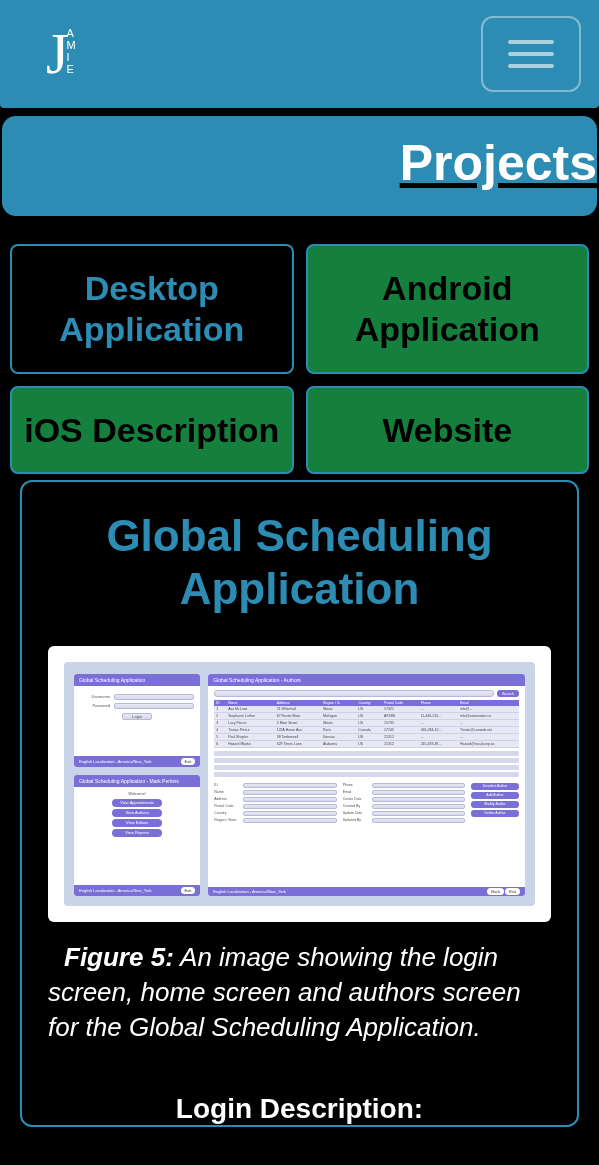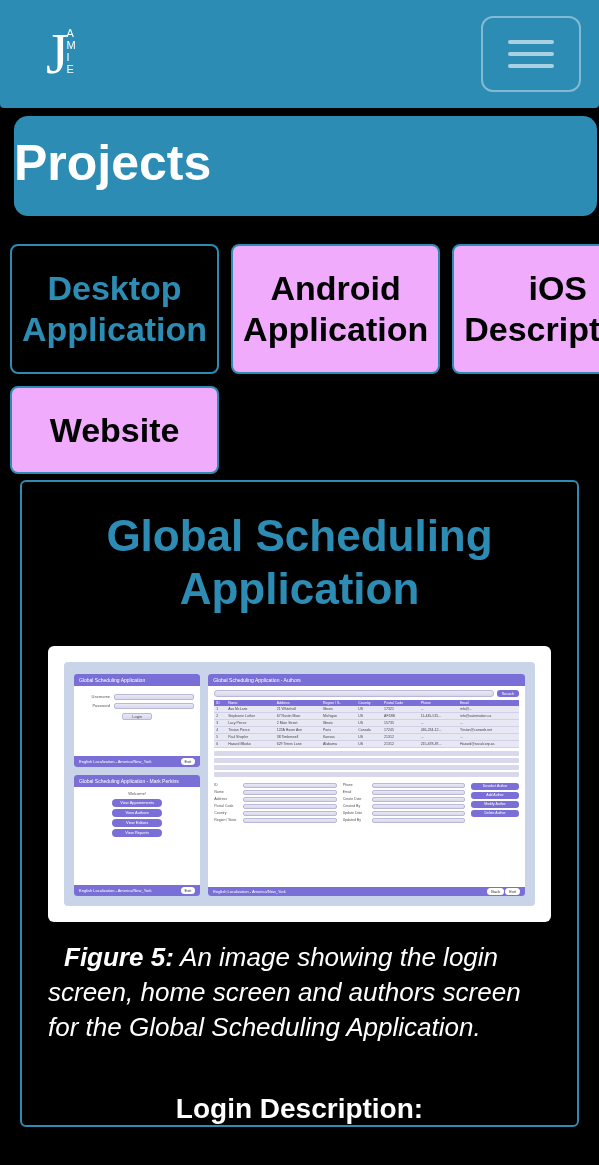--- a/index.html
+++ b/index.html
@@ -55,61 +55,62 @@
   cursor: pointer;
 }
 .hamburger span {
   width: 46px;
   height: 4px;
   background: rgba(255,255,255,0.6);
   border-radius: 2px;
 }
 .page-title-bar {
   background: #2d8cb3;
-  margin: 8px 2px 0 14px;
+  margin: 8px 2px 0 2px;
   border-radius: 14px;
-  text-align: left;
+  text-align: right;
   padding: 18px 0 24px 0;
+  text-decoration: underline;
 }
 .page-title-bar h1 {
   color: #fff;
   font-size: 50px;
   font-weight: 700;
 }
 .tabs-wrap {
   margin: 28px 10px 0 10px;
 }
 .tabs {
   display: grid;
-  grid-template-columns: 1fr 1fr 1fr;
+  grid-template-columns: 1fr 1fr;
   gap: 12px;
 }
 .tab {
   border: 2px solid #2d8cb3;
   border-radius: 8px;
   text-align: center;
   padding: 22px 10px;
   font-size: 34px;
   font-weight: 700;
   line-height: 1.2;
   cursor: pointer;
 }
 .tab.active {
   background: #000;
   color: #2d8cb3;
 }
 .tab.inactive {
-  background: #f0abfc;
+  background: #15803d;
   color: #000;
   text-align: center;
 }
 .content-card {
   margin: 6px 10px 0 10px;
   border: 2px solid #2d8cb3;
-  border-radius: 6px;
+  border-radius: 12px;
   background: #000;
   padding: 28px 26px 0 26px;
 }
 .content-card h2 {
   color: #2d8cb3;
   font-size: 44px;
   font-weight: 700;
   text-align: center;
   line-height: 1.2;
   margin-bottom: 30px;

